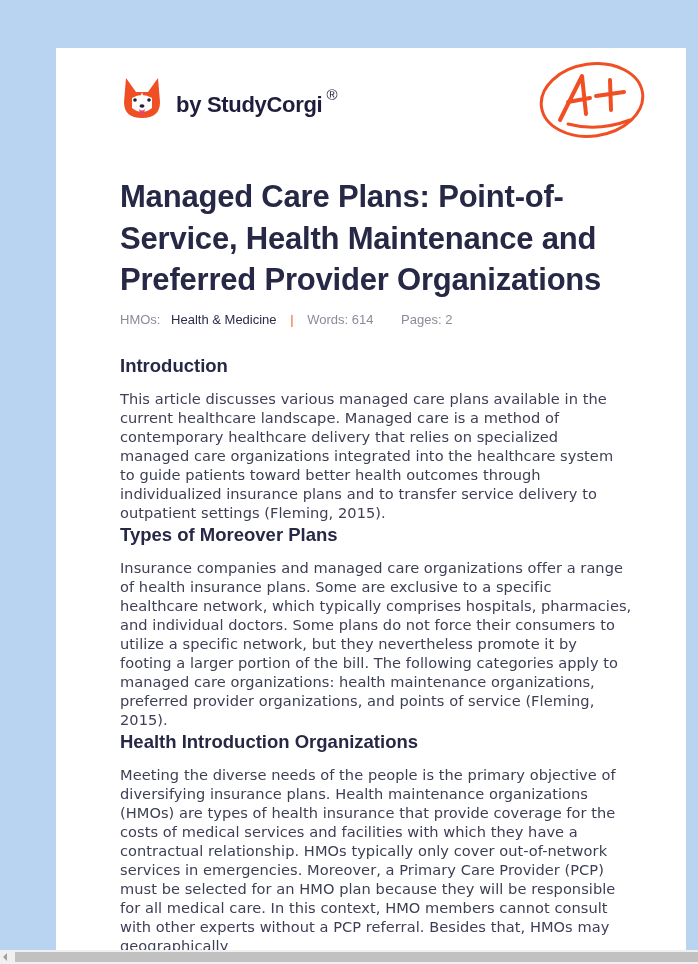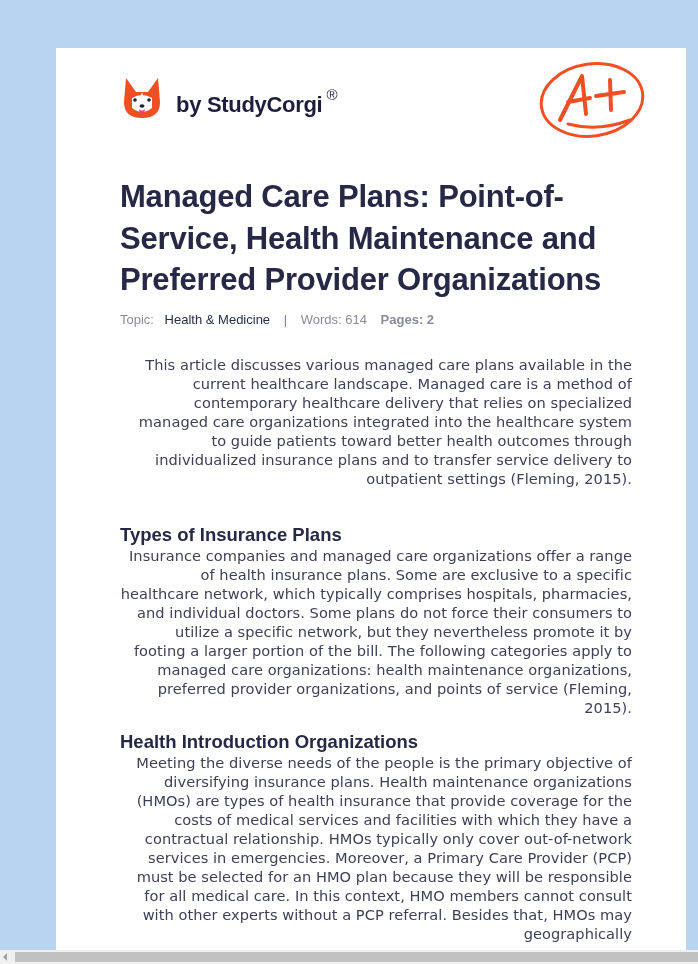--- a/index.html
+++ b/index.html
@@ -27,30 +27,29 @@
       position: absolute; left: 64px; top: 128px; width: 500px; margin: 0;
       font-family: "Liberation Sans", sans-serif; font-weight: bold;
       font-size: 31px; line-height: 41.5px; color: #262845; letter-spacing: -0.2px;
     }
     .meta {
       position: absolute; left: 64px; top: 264px;
       font-family: "Liberation Sans", sans-serif; font-size: 13px; color: #8a8c99;
     }
     .meta .topic-value { color: #2a2c48; margin-left: 7px; }
     .meta .sep { color: #e8622c; margin: 0 10px; }
-    .meta .gap { margin-left: 10px; font-weight: bold; }
+    .meta .gap { margin-left: 24px; }
     .section { position: absolute; left: 64px; width: 512px; }
     .section h2 {
       margin: 0; font-family: "Liberation Sans", sans-serif; font-weight: bold;
       font-size: 18.5px; color: #262845; line-height: 22px;
     }
     .section p {
-      margin: 0 0 0 0; font-size: 14.6px; line-height: 19px; color: #3d3f55;
+      margin: 12px 0 0 0; font-size: 14.6px; line-height: 19px; color: #3d3f55;
       letter-spacing: 0.05px;
-      text-align: right;
     }
     .hscroll {
       position: absolute; left: 0; top: 950px; width: 698px; height: 14px;
       background: #f0f0f0;
     }
     .hscroll .arrow-left {
       position: absolute; left: 3px; top: 3px; width: 0; height: 0;
       border-top: 4px solid transparent; border-bottom: 4px solid transparent;
       border-right: 4px solid #a0a0a0;
     }
@@ -80,33 +79,34 @@
   <svg class="grade" width="110" height="82" viewBox="0 0 110 82">
     <ellipse cx="54" cy="42" rx="51" ry="36" fill="none" stroke="#f04e23" stroke-width="3" transform="rotate(-8 54 42)"></ellipse>
     <path d="M22 62 L44 18 L48 56 M30 44 L52 40" fill="none" stroke="#f04e23" stroke-width="4" stroke-linecap="round" stroke-linejoin="round"></path>
     <path d="M58 38 L86 34 M72 22 L73 52" fill="none" stroke="#f04e23" stroke-width="4" stroke-linecap="round"></path>
     <path d="M30 66 Q60 74 92 62" fill="none" stroke="#f04e23" stroke-width="3" stroke-linecap="round"></path>
   </svg>
 
   <h1 class="title">Managed Care Plans: Point-of-Service, Health Maintenance and Preferred Provider Organizations</h1>
 
   <div class="meta">
-    <span>Topic:</span>
+    <span>HMOs:</span>
     <span class="topic-value">Health &amp; Medicine</span>
     <span class="sep">|</span>
     <span>Words: 614</span>
     <span class="gap">Pages: 2</span>
   </div>
 
   <div class="section" style="top:307px;">
+    <h2>Introduction</h2>
     <p>This article discusses various managed care plans available in the current healthcare landscape. Managed care is a method of contemporary healthcare delivery that relies on specialized managed care organizations integrated into the healthcare system to guide patients toward better health outcomes through individualized insurance plans and to transfer service delivery to outpatient settings (Fleming, 2015).</p>
   </div>
 
   <div class="section" style="top:476px;">
-    <h2>Types of Insurance Plans</h2>
+    <h2>Types of Moreover Plans</h2>
     <p>Insurance companies and managed care organizations offer a range of health insurance plans. Some are exclusive to a specific healthcare network, which typically comprises hospitals, pharmacies, and individual doctors. Some plans do not force their consumers to utilize a specific network, but they nevertheless promote it by footing a larger portion of the bill. The following categories apply to managed care organizations: health maintenance organizations, preferred provider organizations, and points of service (Fleming, 2015).</p>
   </div>
 
   <div class="section" style="top:683px;">
     <h2>Health Introduction Organizations</h2>
     <p>Meeting the diverse needs of the people is the primary objective of diversifying insurance plans. Health maintenance organizations (HMOs) are types of health insurance that provide coverage for the costs of medical services and facilities with which they have a contractual relationship. HMOs typically only cover out-of-network services in emergencies. Moreover, a Primary Care Provider (PCP) must be selected for an HMO plan because they will be responsible for all medical care. In this context, HMO members cannot consult with other experts without a PCP referral. Besides that, HMOs may geographically</p>
   </div>
 
 </div>
 

